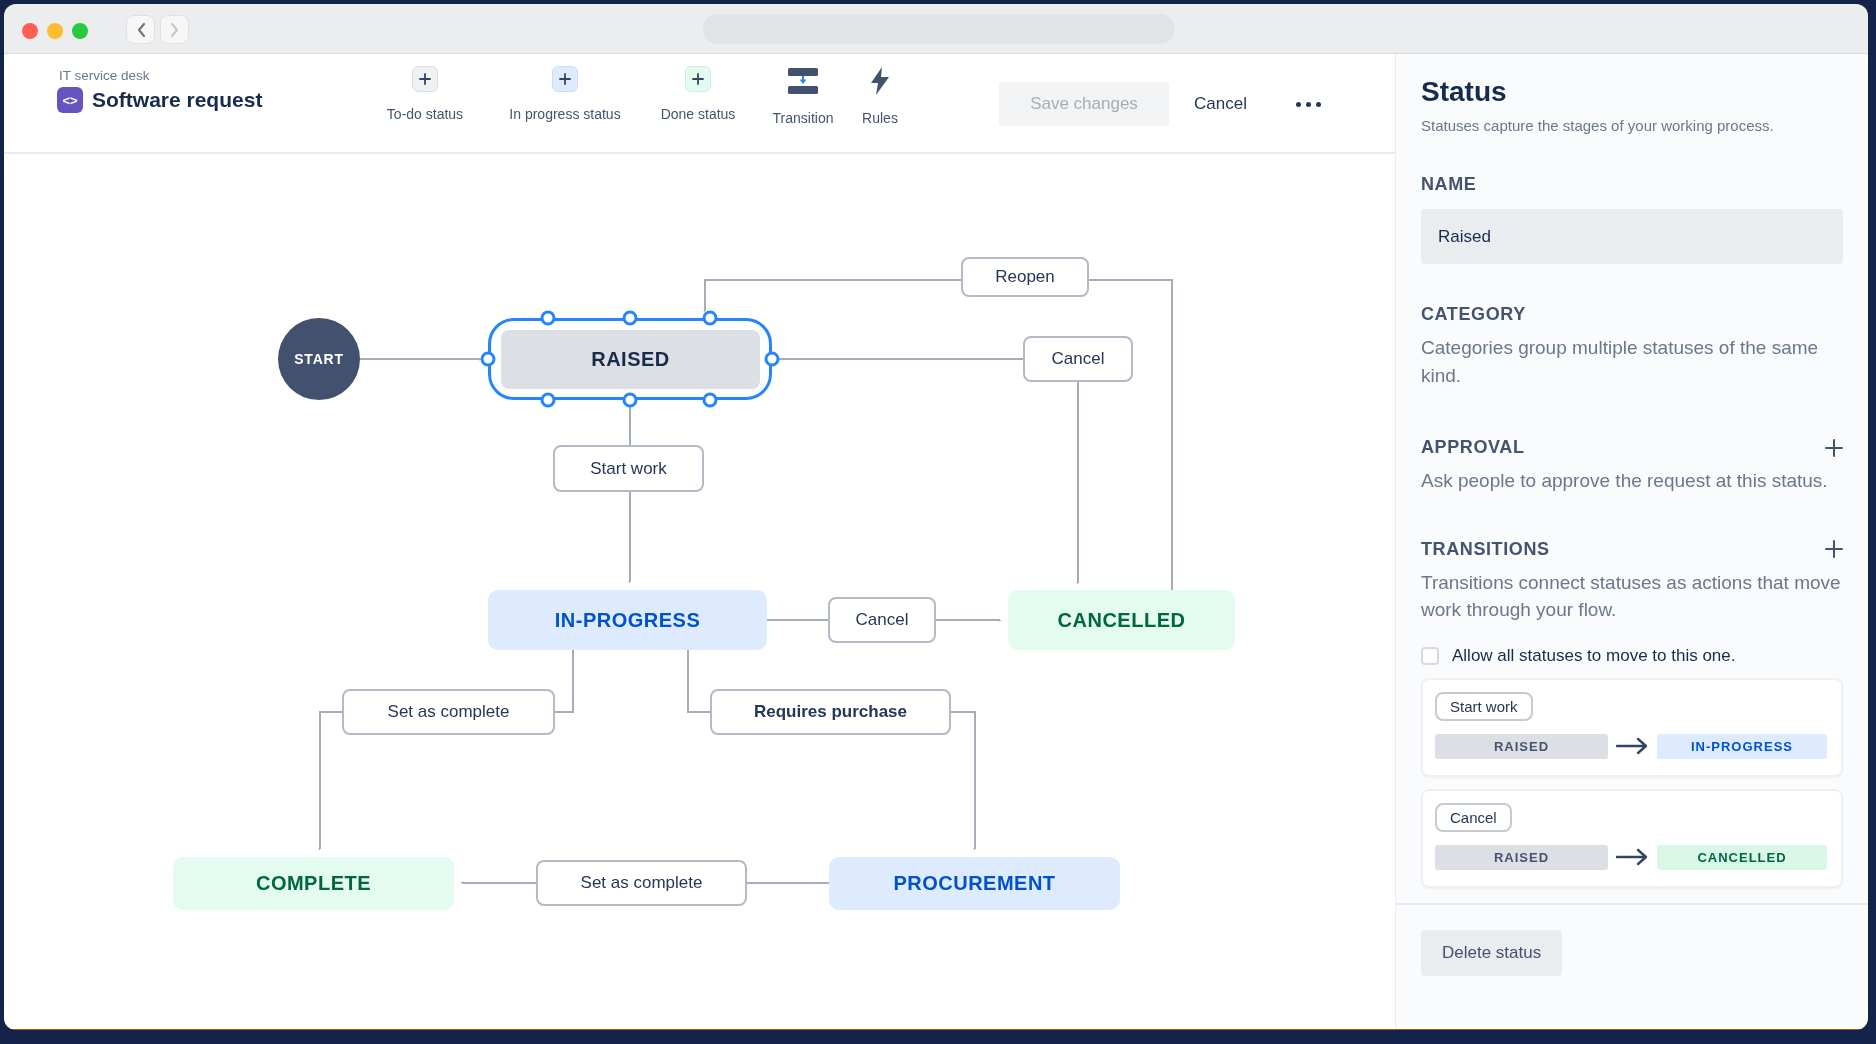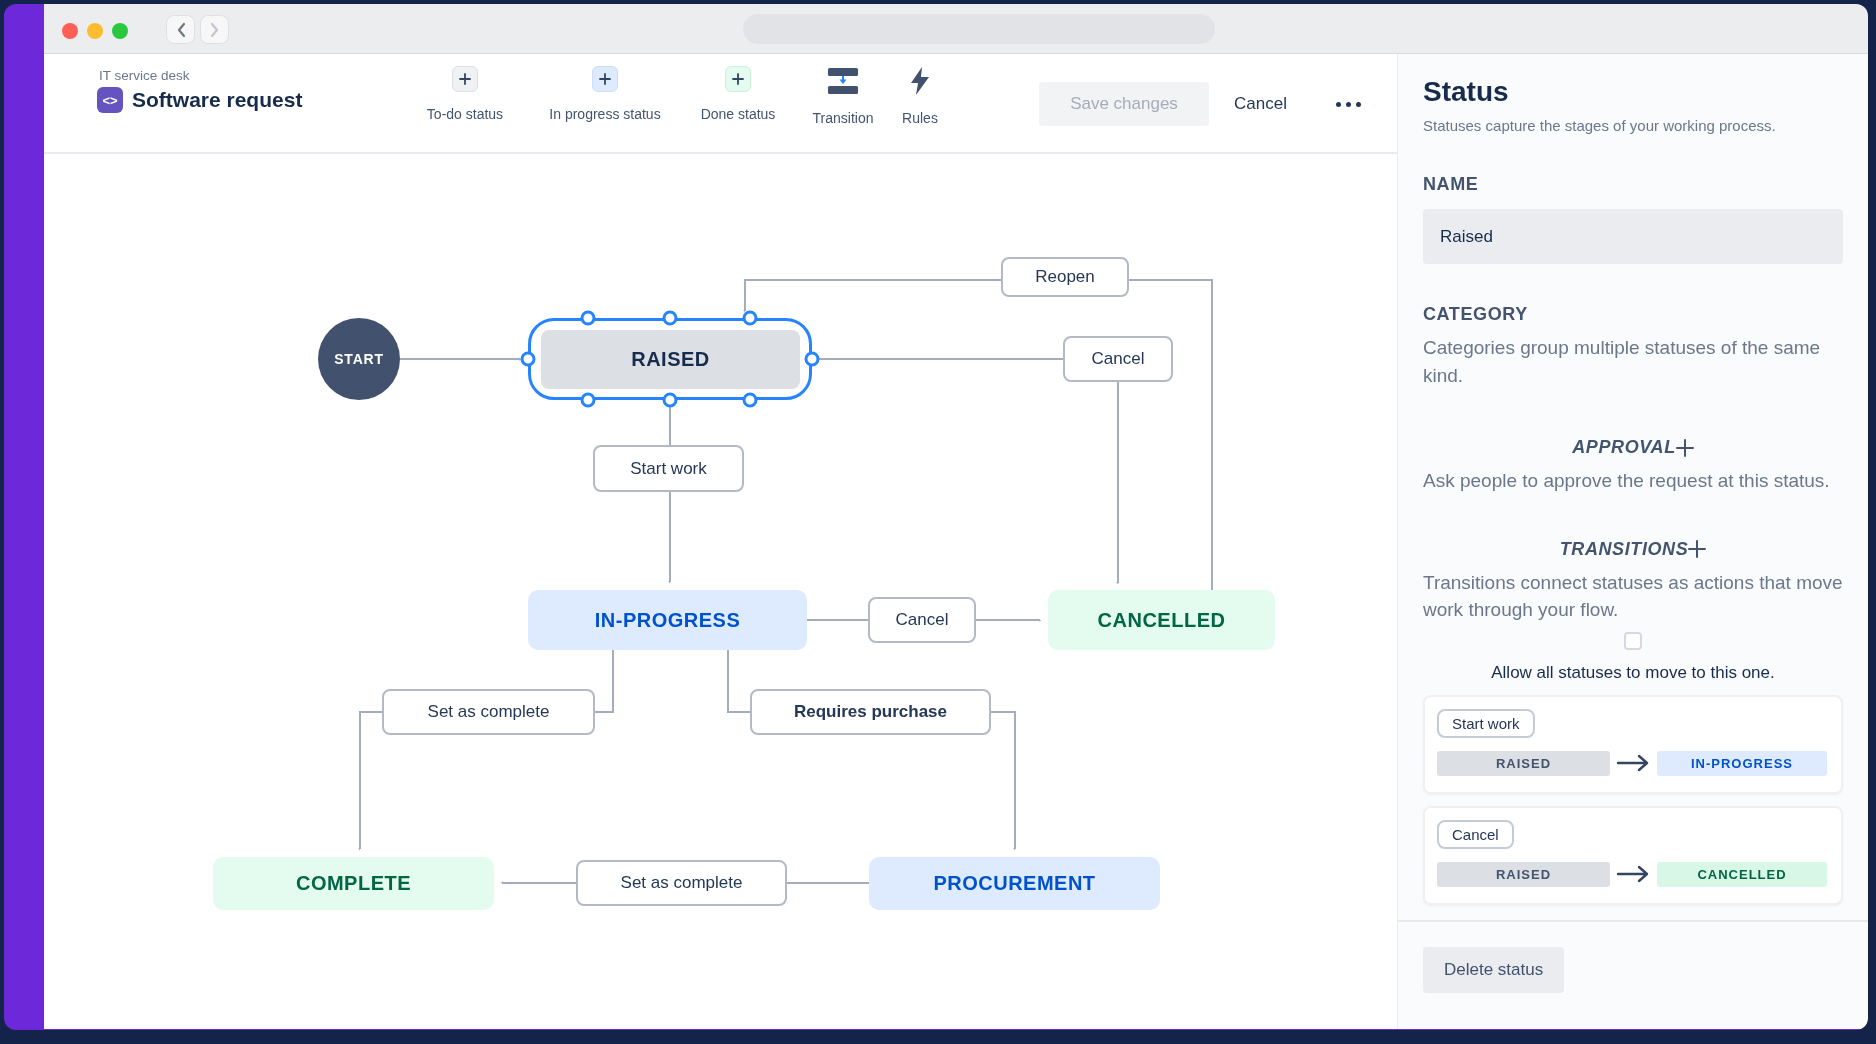--- a/index.html
+++ b/index.html
@@ -1,20 +1,20 @@
 <!DOCTYPE html>
 <html><head>
 <meta charset="utf-8">
 <style>
   * { margin:0; padding:0; box-sizing:border-box; }
   html,body { width:1876px; height:1044px; }
   body { background:#13234A; font-family:"Liberation Sans", sans-serif; position:relative; overflow:hidden; }
 
   .window { position:absolute; left:4px; top:4px; right:8px; bottom:14px;
-            background:#6d28d9; border-radius:12px; overflow:hidden;padding-left:40px; }
+            background:#a16207; border-radius:12px; overflow:hidden; }
 
   
   .chrome { position:relative; height:50px; background:#ECEDEF; border-bottom:1px solid #D9DADC; }
   .lights { position:absolute; left:18px; top:19px; display:flex; gap:9px; }
   .light { width:16px; height:16px; border-radius:50%; }
   .light.red { background:#FF5F57; } .light.yellow { background:#FEBC2E; } .light.green { background:#28C840; }
   .navbtns { position:absolute; left:122px; top:11px; display:flex; gap:5px; }
   .navbtn { width:29px; height:29px; border-radius:8px; background:#F7F7F8; border:1px solid #DFE0E3;
             display:flex; align-items:center; justify-content:center; }
   .urlbar { position:absolute; left:699px; top:10px; width:472px; height:30px; border-radius:15px; background:#E2E3E6; }
@@ -64,23 +64,23 @@
   
   .p-title { font-size:28px; font-weight:bold; color:#172B4D; }
   .p-sub { margin-top:9px; font-size:15px; color:#6B778C; }
   .fieldlabel { font-size:18px; font-weight:bold; color:#44546F; letter-spacing:.6px; }
   .textfield { margin-top:14px; height:55px; background:#EBECF0; border-radius:4px; display:flex;
                align-items:center; padding-left:17px; font-size:17px; color:#172B4D; }
   .selectfield { margin-top:14px; height:56px; background:#EBECF0; border-radius:4px; display:flex;
                  align-items:center; justify-content:space-between; padding:0 18px 0 14px; cursor:pointer; }
   .pill { background:#DCDFE4; border-radius:4px; padding:6px 13px; font-size:13px; font-weight:bold;
           color:#44546F; letter-spacing:.8px; }
-  .sectionrow { display:flex; align-items:center; justify-content:center;font-style:italic; }
+  .sectionrow { display:flex; align-items:center; justify-content:space-between; }
   .help { margin-top:9px; font-size:19px; color:#6B778C; line-height:1.45; }
-  .chkrow { margin-top:8px; display:flex; align-items:center; gap:13px;flex-direction:column; }
+  .chkrow { margin-top:22px; display:flex; align-items:center; gap:13px; }
   .chk { width:18px; height:18px; border:2px solid #D6DAE0; border-radius:4px; background:#fff; cursor:pointer; }
   .chklbl { font-size:17px; color:#172B4D; }
   .card { margin-top:12px; background:#fff; border:2px solid #EFF0F3; border-radius:8px;
           box-shadow:0 1px 2px rgba(9,30,66,.06); padding:12px 14px 16px 12px; }
   .chip { display:inline-block; border:2px solid #C5CBD3; border-radius:8px; padding:4px 13px;
           font-size:15px; color:#253858; background:#fff; cursor:pointer; }
   .badgerow { margin-top:13px; display:flex; align-items:center; justify-content:space-between; }
   .badge { width:173px; text-align:center; padding:5px 0; border-radius:3px; font-size:13px;
            font-weight:bold; letter-spacing:1px; }
   .badge.todo { background:#DCDFE4; color:#44546F; }

